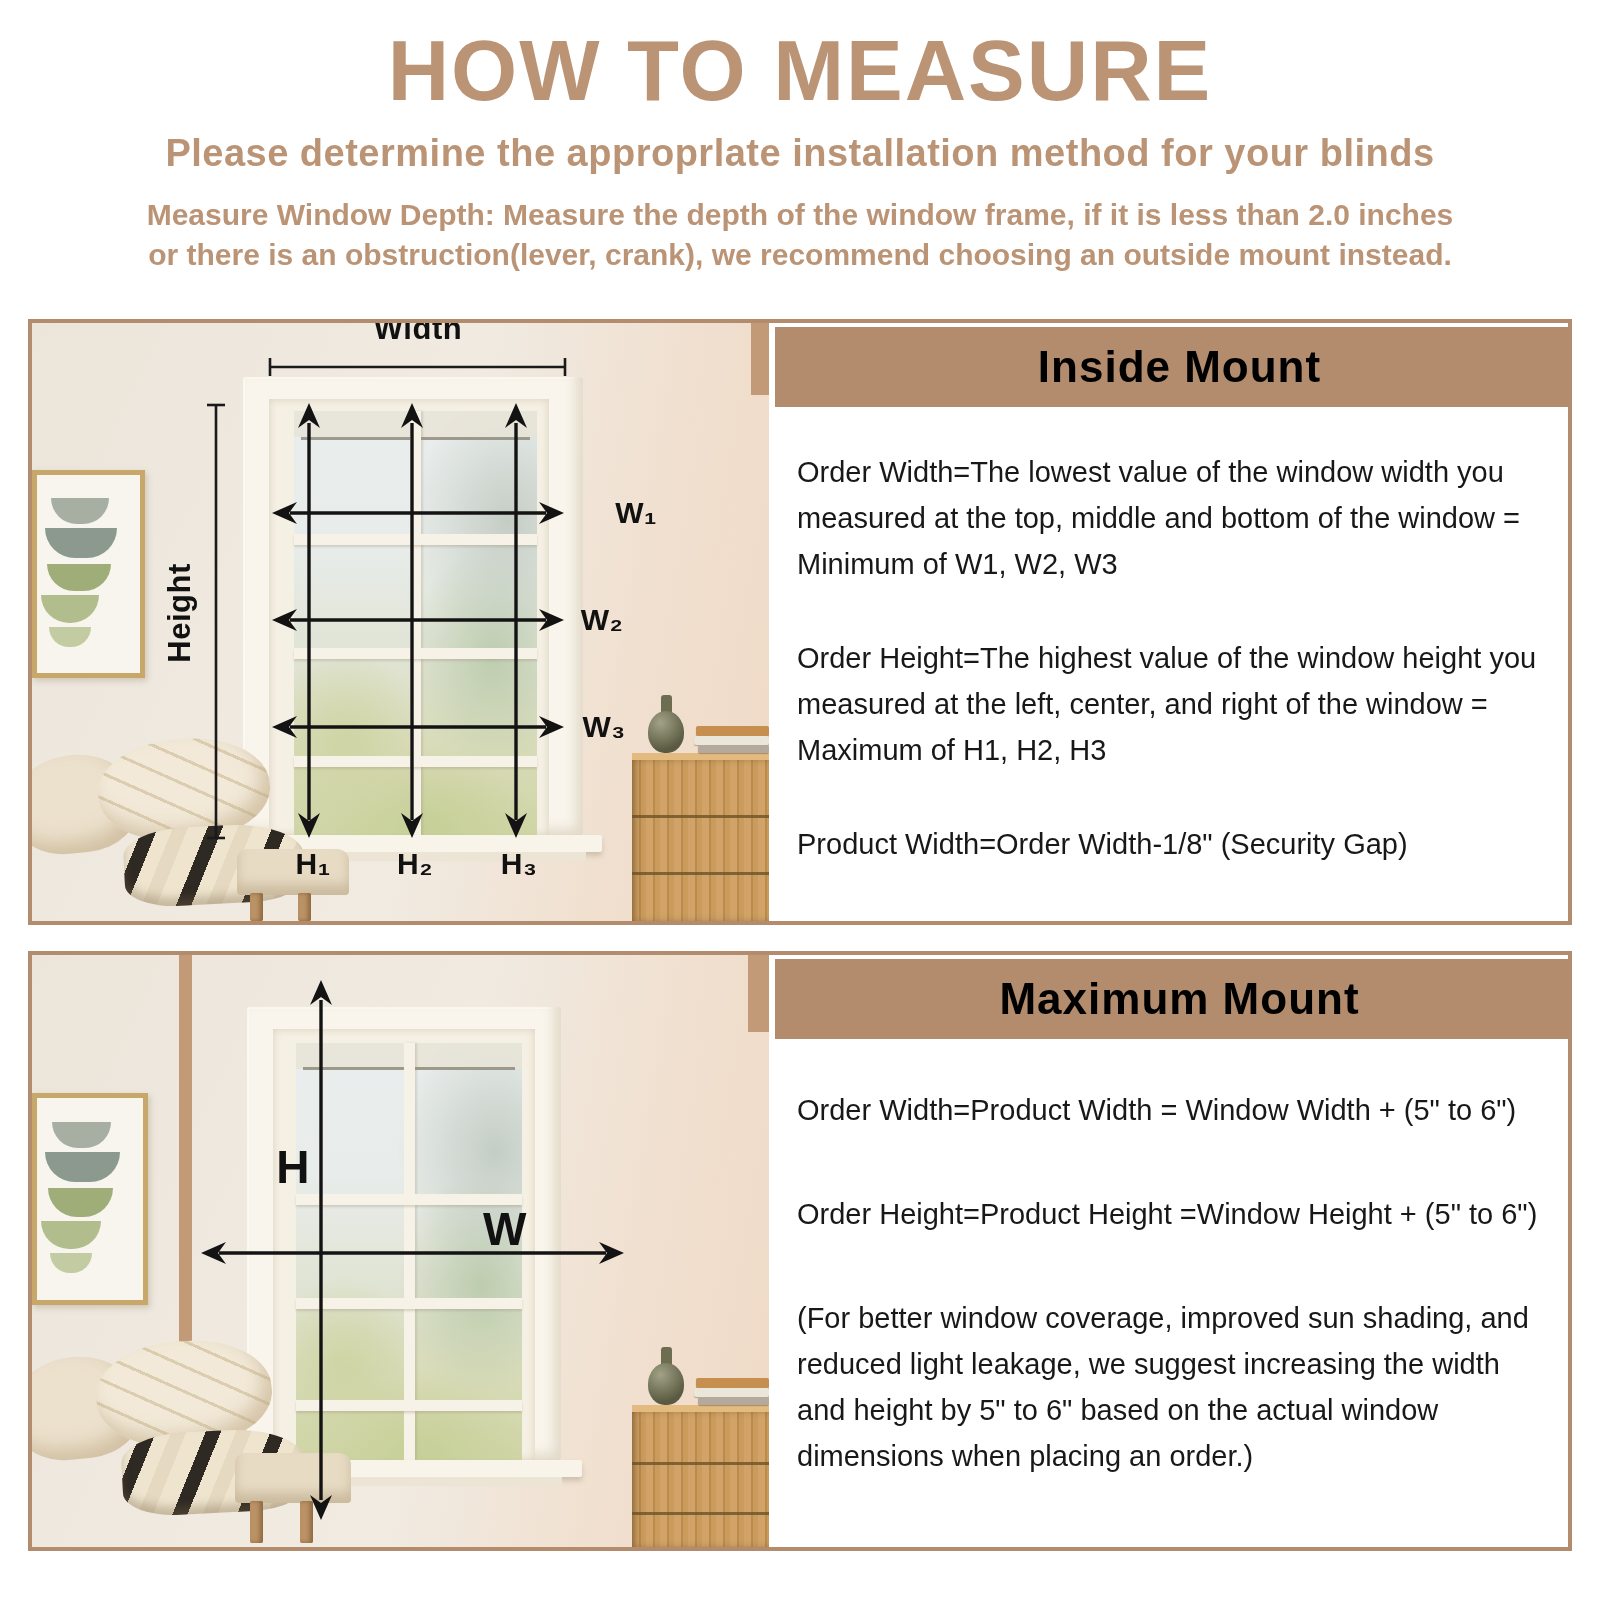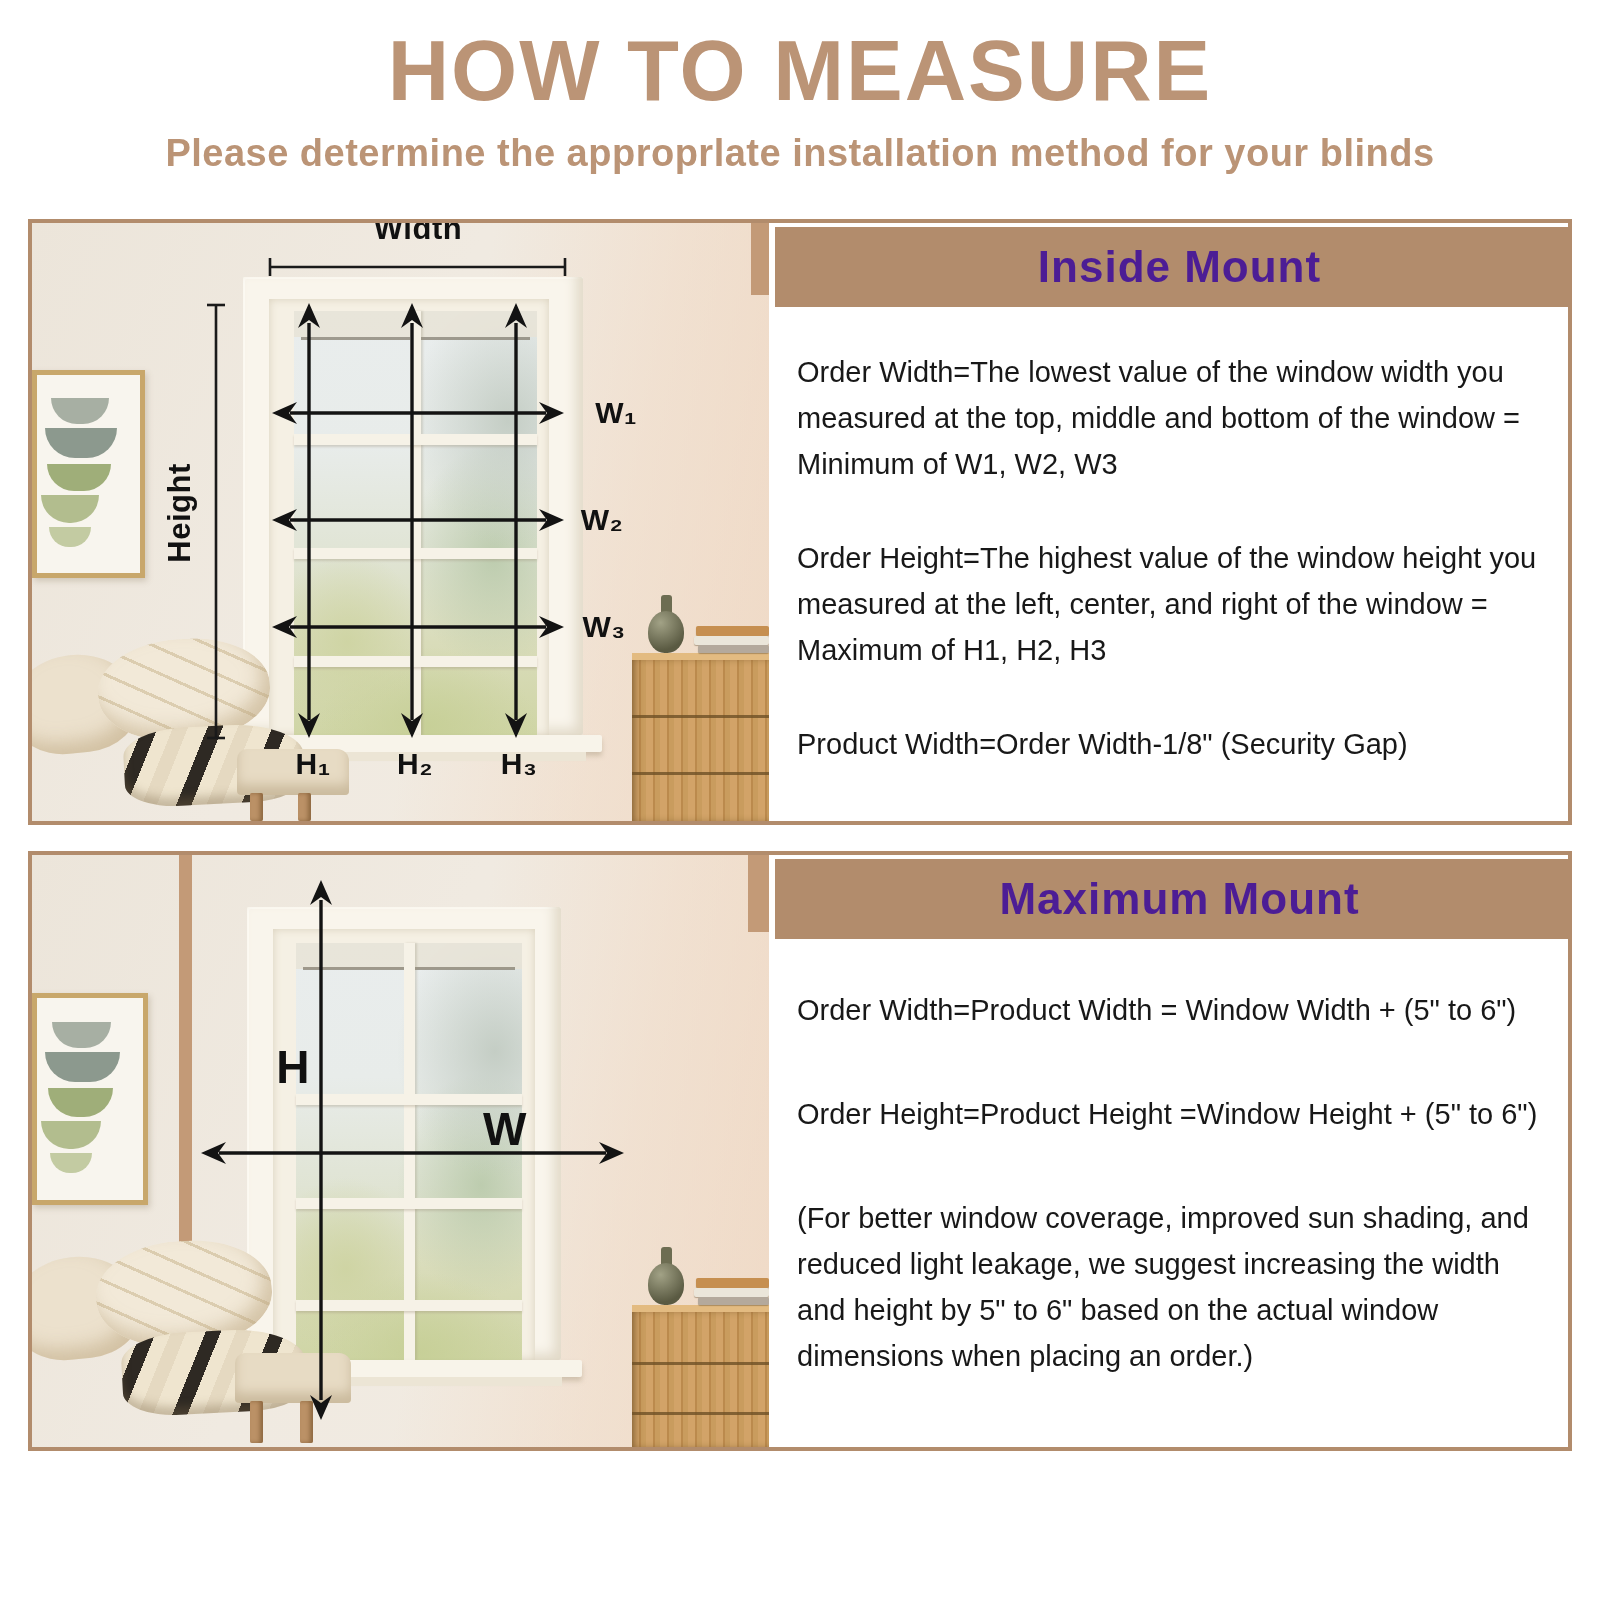--- a/index.html
+++ b/index.html
@@ -23,21 +23,21 @@
     display:flex;background:#ffffff;
   }
   .panel.second{margin-top:26px;}
   .photo{
     width:737px;height:598px;flex:none;position:relative;overflow:hidden;
     background:linear-gradient(115deg,#ece5da 0%,#f0eae1 45%,#f2ebe1 100%);
   }
   .panel.second .photo{height:592px;}
   .content{flex:1;min-width:0;box-sizing:border-box;padding:4px 0 0 6px;background:#fff;}
   .bar{
-    height:80px;background:#b28c6c;color:#4c1d95;display:flex;align-items:center;
+    height:80px;background:#b28c6c;color:#000000;display:flex;align-items:center;
     justify-content:center;font-size:44px;font-weight:700;letter-spacing:1px;padding-left:16px;
   }
   .paras{padding:42px 14px 0 22px;color:#181818;}
   .panel.second .paras{padding-top:48px;}
   .paras p{margin:0 0 48px;font-size:29px;line-height:46px;font-weight:400;color:#181818;}
   .panel.second .paras p{margin-bottom:58px;}
   .nowrap{white-space:nowrap;}
   
   .abs{position:absolute;}
   .wall-tint{
@@ -84,20 +84,24 @@
   }
   .dlabel.rot{transform:translate(-50%,-50%) rotate(-90deg);}
   .f31{font-size:31px;} .f30{font-size:30px;} .f46{font-size:46px;}
 </style>
 </head>
 <body>
 
 <div class="hero">
   <h1>HOW TO MEASURE</h1>
   <div class="subtitle">Please determine the approprlate installation method for your blinds</div>
+  <div class="note">
+    <span>Measure Window Depth: Measure the depth of the window frame, if it is less than 2.0 inches</span>
+    <span>or there is an obstruction(lever, crank), we recommend choosing an outside mount instead.</span>
+  </div>
 </div>
 
 <section class="panel">
   <div class="photo">
     <div class="abs wall-tint"></div>
 
     <div class="abs art" style="left:0;top:147px;width:113px;height:208px;">
       <i style="left:14%;top:12%;width:56%;height:13%;background:#a7afa3;"></i>
       <i style="left:8%;top:27%;width:70%;height:15%;background:#8c998e;"></i>
       <i style="left:10%;top:45%;width:62%;height:14%;background:#9fae79;"></i>
@@ -164,21 +168,21 @@
           <polygon points="532,190 507,179 515,190 507,201"></polygon>
         <polygon points="240,297 265,286 257,297 265,308"></polygon>
           <polygon points="532,297 507,286 515,297 507,308"></polygon>
         <polygon points="240,404 265,393 257,404 265,415"></polygon>
           <polygon points="532,404 507,393 515,404 507,415"></polygon>
       </g>
     </svg>
 
     <div class="abs dlabel f31" style="left:386px;top:6px;">Width</div>
     <div class="abs dlabel rot f31" style="left:148px;top:290px;">Height</div>
-    <div class="abs dlabel f30" style="left:584px;top:190px;">W₁</div>
+    <div class="abs dlabel f30" style="left:604px;top:190px;">W₁</div>
     <div class="abs dlabel f30" style="left:570px;top:297px;">W₂</div>
     <div class="abs dlabel f30" style="left:572px;top:404px;">W₃</div>
     <div class="abs dlabel f30" style="left:281px;top:541px;">H₁</div>
     <div class="abs dlabel f30" style="left:383px;top:541px;">H₂</div>
     <div class="abs dlabel f30" style="left:487px;top:541px;">H₃</div>
   </div>
 
   <div class="content">
     <div class="bar">Inside Mount</div>
     <div class="paras">

